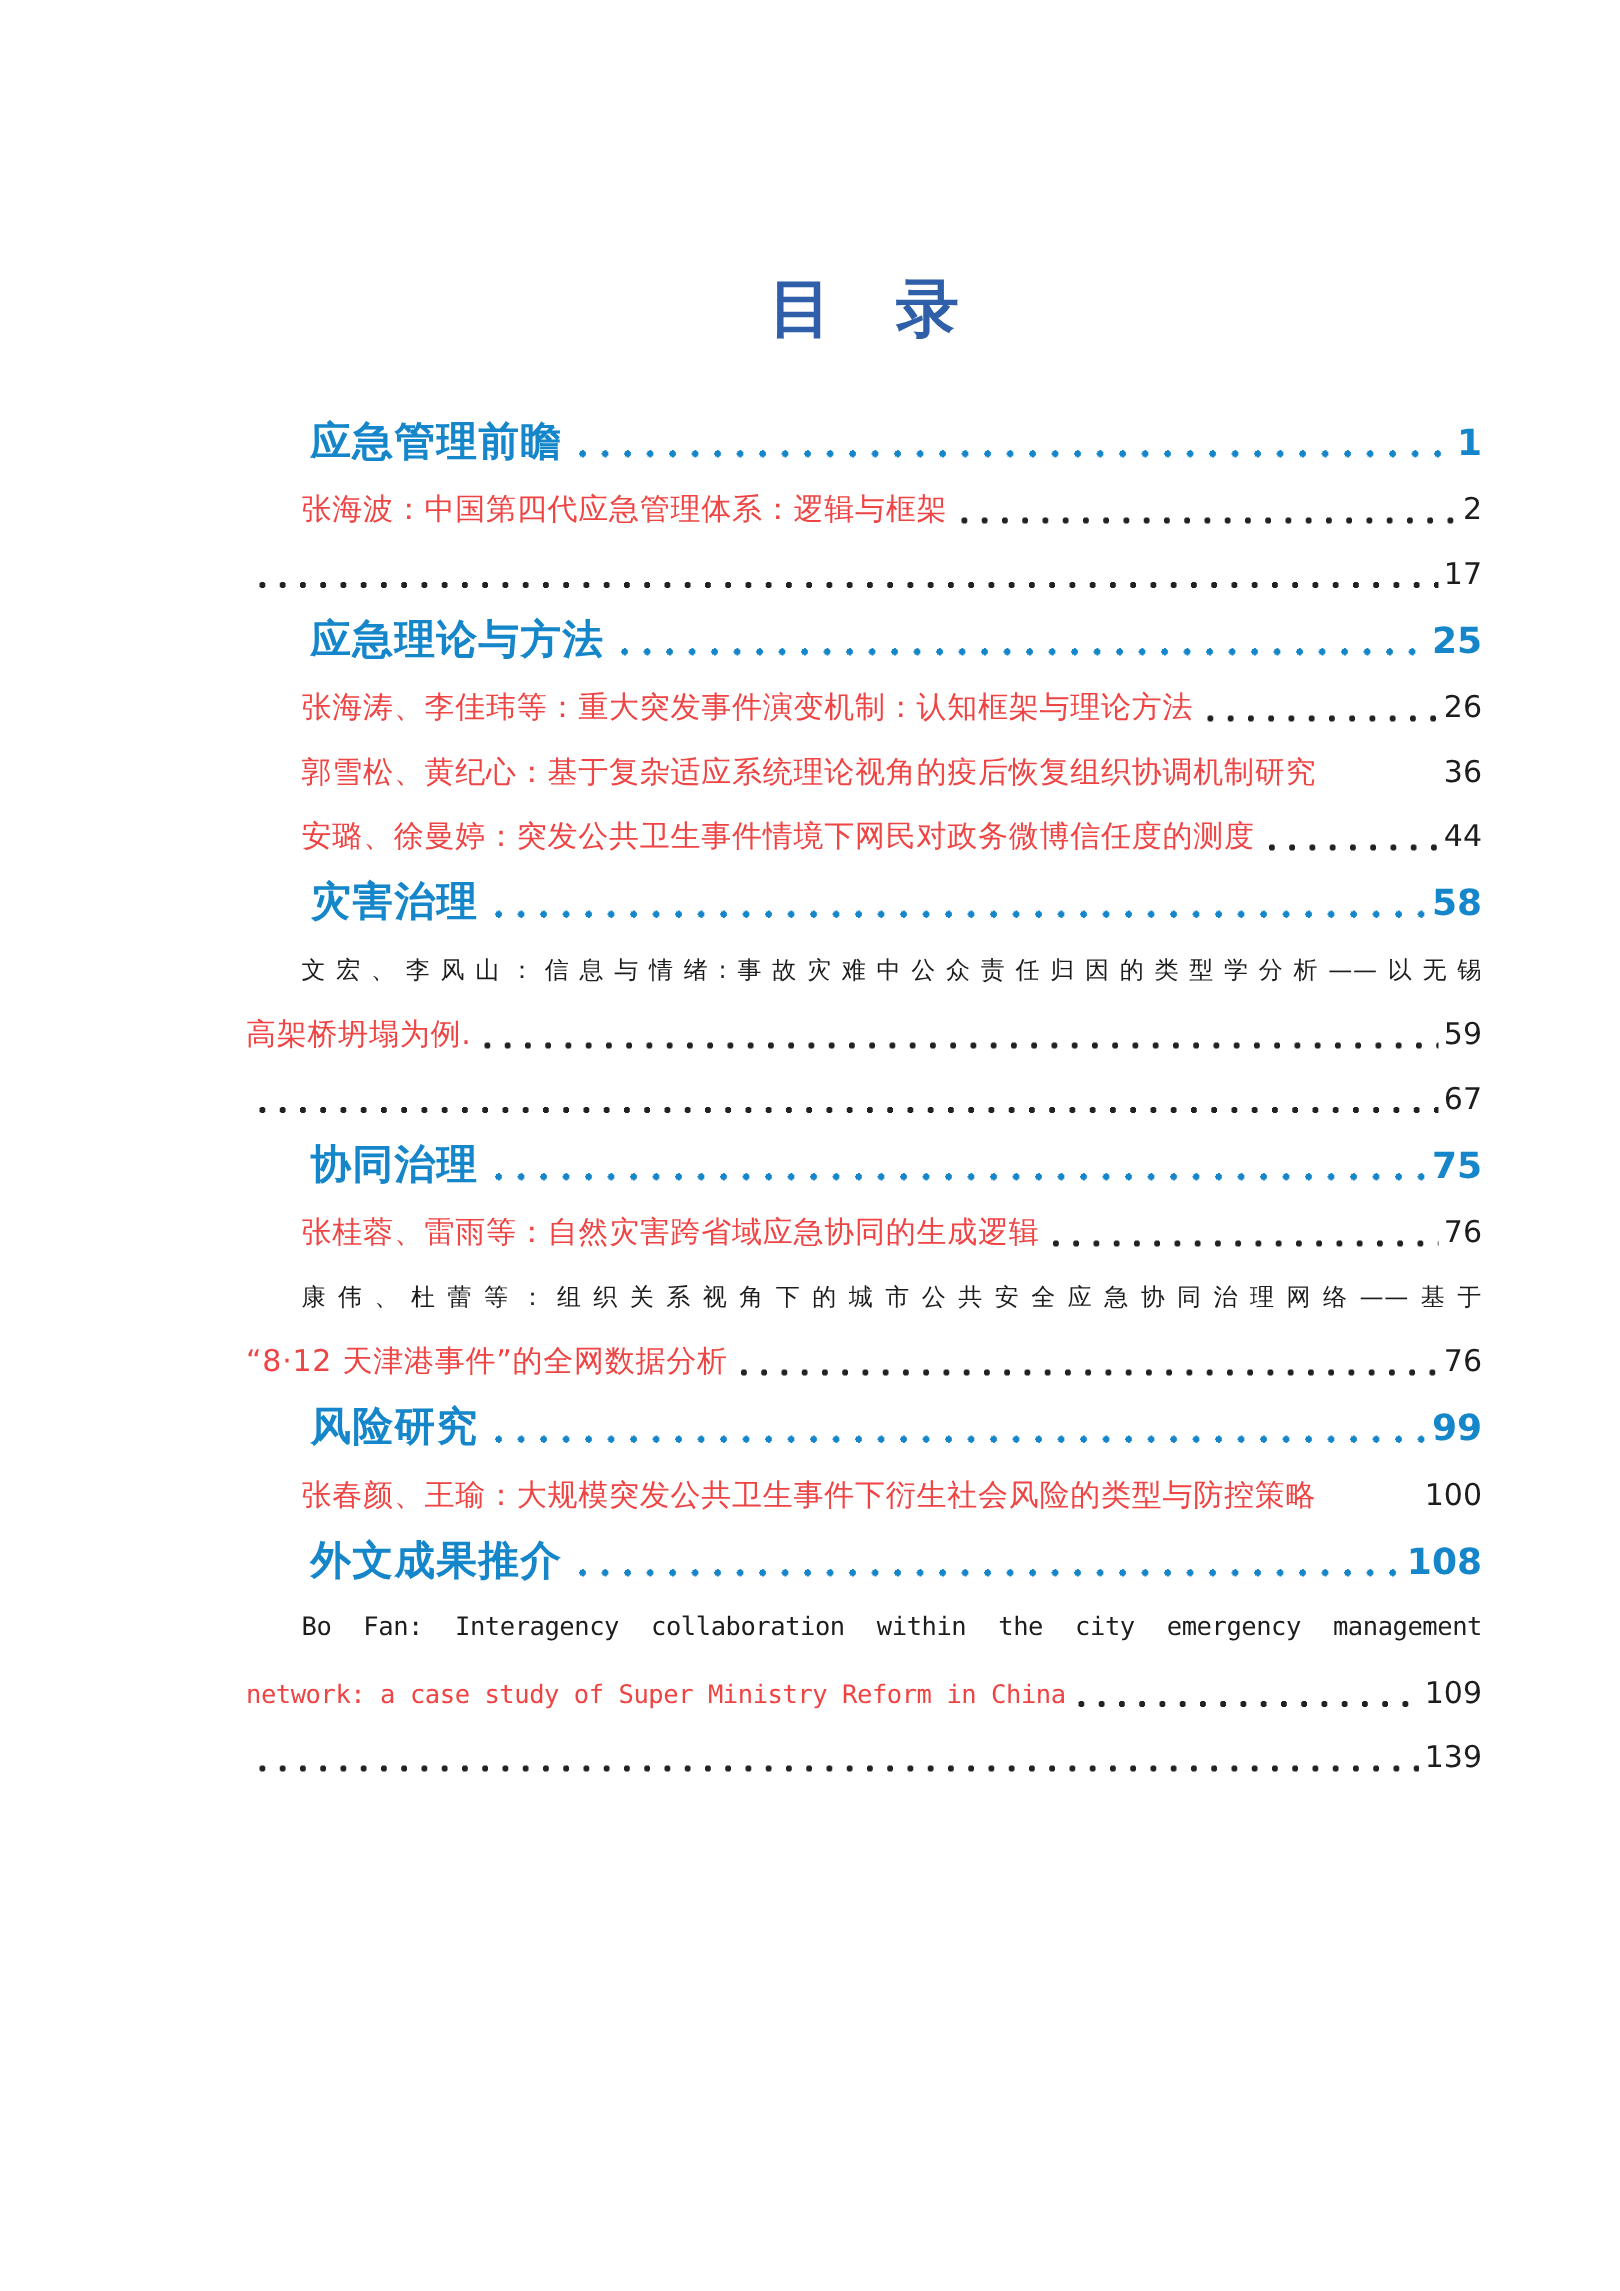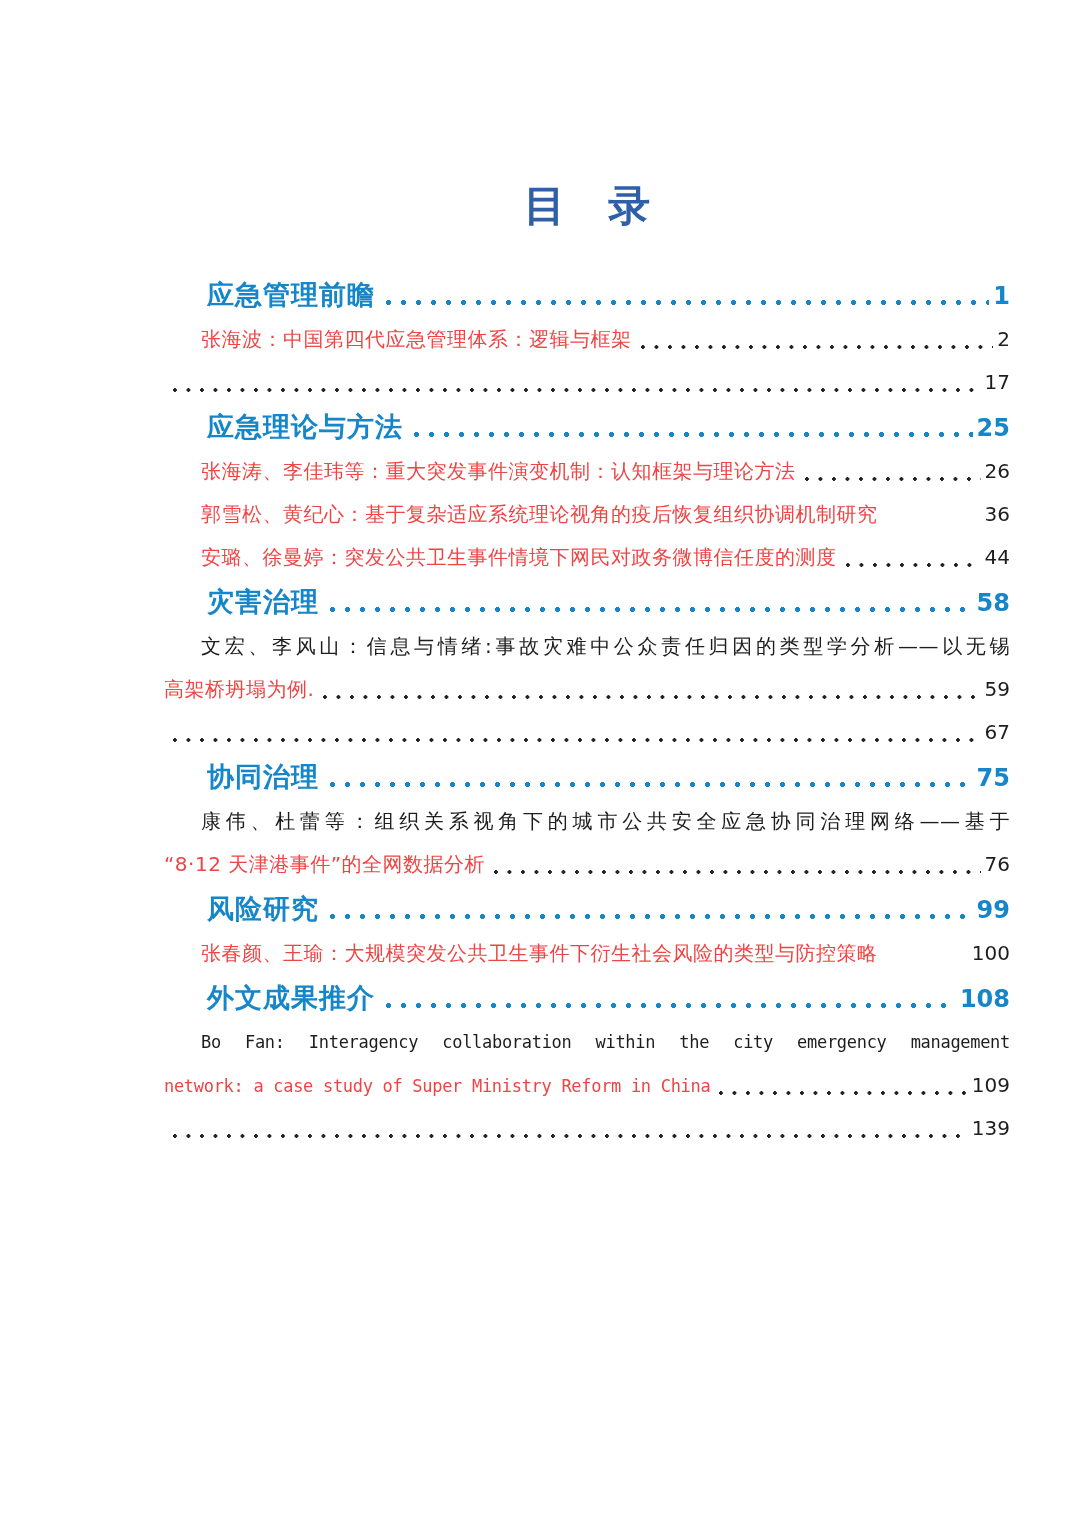--- a/index.html
+++ b/index.html
@@ -11,21 +11,21 @@
     width: 1080px;
     height: 1527px;
     font-family: "DejaVu Sans", sans-serif;
     color: #1d1d1d;
     overflow: hidden;
   }
   .page {
     box-sizing: border-box;
     width: 1080px;
     height: 1527px;
-    padding: 178px 70px 0 164px;
+    padding: 178px 92px 0 164px;
   }
   .doc-title {
     text-align: center;
     font-size: 42px;
     line-height: 56px;
     font-weight: 700;
     color: #2f5fa8;
     letter-spacing: 14px;
     margin: 0 0 38px 0;
     text-indent: 14px; 
@@ -69,21 +69,21 @@
     background-size: 13.5px 4px;
     background-position: left 2px bottom 12px;
   }
   .leader.blue {
     background-image: radial-gradient(circle 2.3px at 2.5px 2.5px, #1586c9 98%, rgba(0,0,0,0) 100%);
     background-size: 15px 5px;
     background-position: left 4px bottom 13px;
   }
   .leader.nodots { background-image: none; margin: 0 0 0 1px; }
   .wrap-line1 {
-    font-size: 20px;
+    font-size: 16px;
     letter-spacing: 0.5px;
     line-height: 43px;
     height: 43px;
     text-align: justify;
     text-align-last: justify;
     text-indent: 37px;
     white-space: normal;
     overflow: hidden;
   }
   .latin .entry-text, .latin.wrap-line1, .latin .pg {
@@ -159,20 +159,25 @@
       <span class="pg">67</span>
     </div>
   </div>
 
   <div>
     <div class="row sec-header">
       <span class="sec-title">协同治理</span>
       <span class="leader blue"></span>
       <span class="sec-page">75</span>
     </div>
+    <div class="row">
+      <span class="entry-text indent">张桂蓉、雷雨等：自然灾害跨省域应急协同的生成逻辑</span>
+      <span class="leader"></span>
+      <span class="pg">76</span>
+    </div>
     <div>
       <div class="wrap-line1">康伟、杜蕾等：组织关系视角下的城市公共安全应急协同治理网络——基于</div>
       <div class="row">
         <span class="entry-text">“8·12 天津港事件”的全网数据分析</span>
         <span class="leader"></span>
         <span class="pg">76</span>
       </div>
     </div>
   </div>
 

